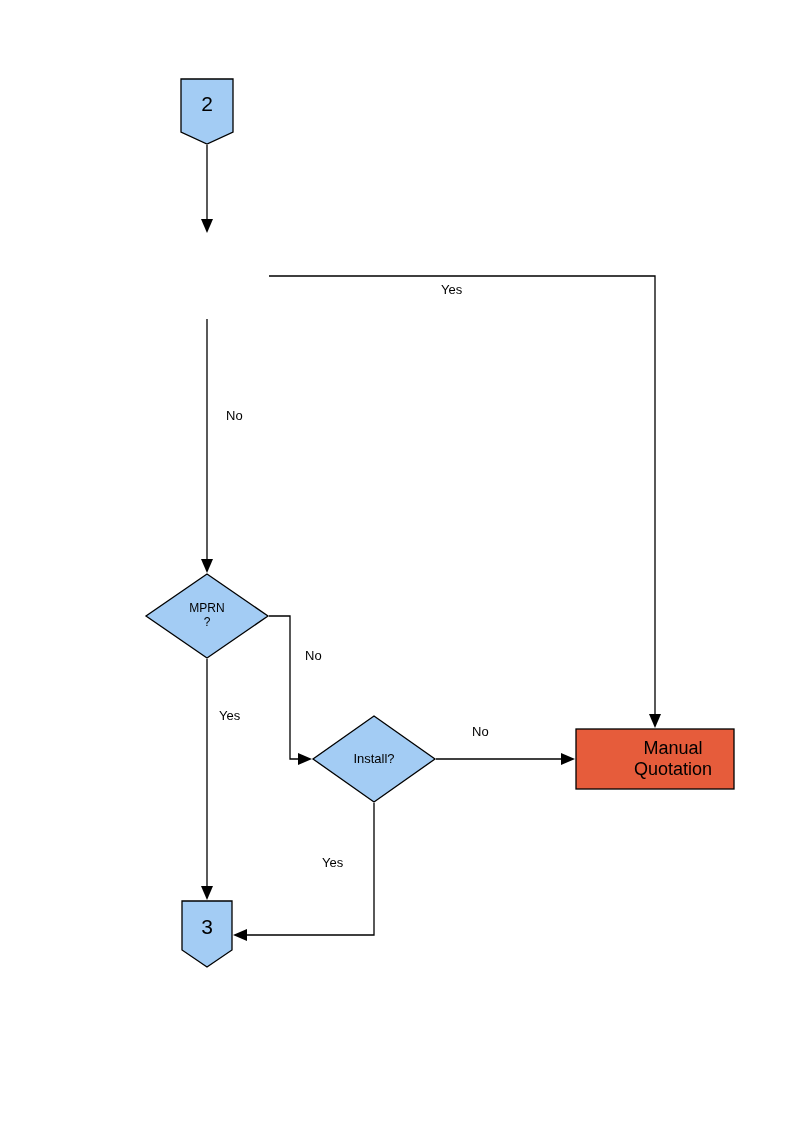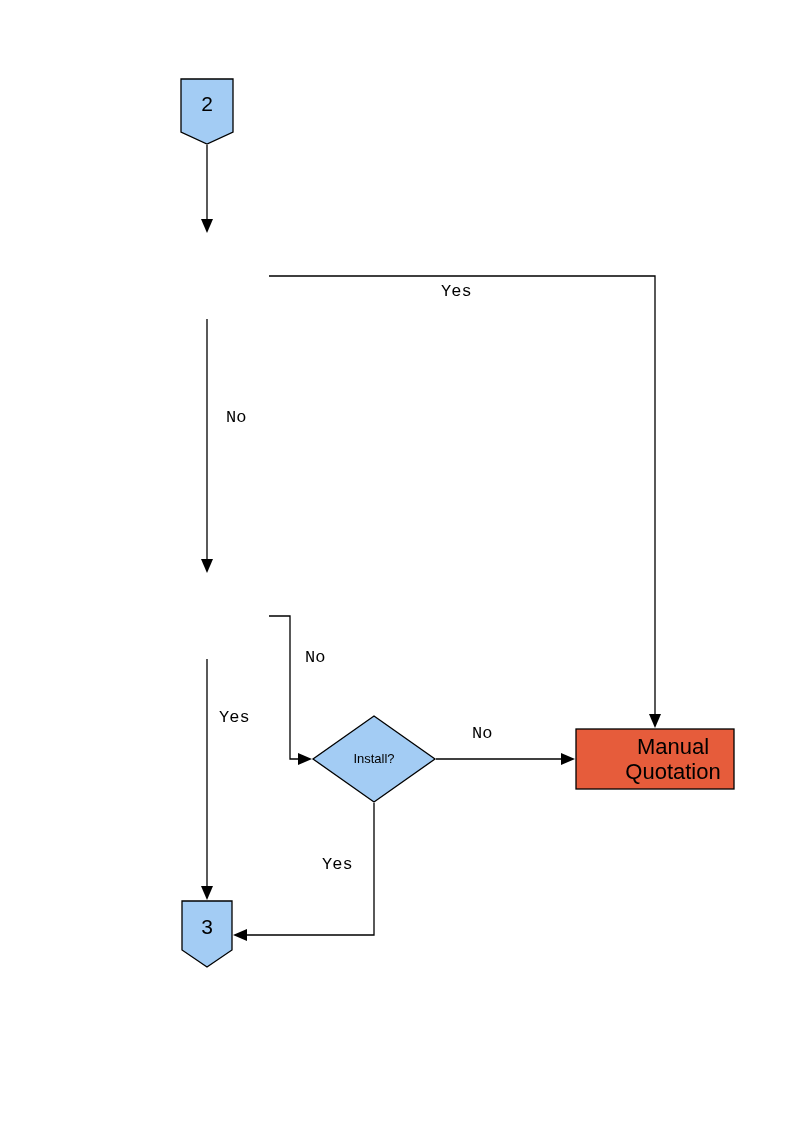--- a/index.html
+++ b/index.html
@@ -20,22 +20,22 @@
     display: flex; flex-direction: column;
     align-items: center; justify-content: center;
     text-align: center; line-height: 1.15;
     pointer-events: none;
   }
   .poly { stroke-width: 1.3; }
   .connector-num { font-size: 21px; padding-bottom: 14px; }
   .decision-lbl-main { font-size: 12px; }
   .decision-lbl-sub { font-size: 10px; }
   .decision-lbl-install { font-size: 13px; }
-  .process-lbl { font-size: 22px; line-height: 1.3; padding-left: 36px; }
-  .edge-label { position: absolute; font-size: 17px; white-space: nowrap; font-family: Liberation Mono, monospace; }
+  .process-lbl { font-size: 18px; line-height: 1.3; padding-left: 36px; }
+  .edge-label { position: absolute; font-size: 13px; white-space: nowrap; }
 </style>
 </head>
 <body>
 
 <div class="canvas">
 
   <svg class="wires" width="794" height="1123" aria-hidden="true">
     <g fill="none" stroke-width="1.3" stroke="#000000">
       <path d="M207 145 V220"></path>
       <path d="M269 276 H655 V715"></path>
@@ -57,20 +57,29 @@
   </svg>
 
   <div class="shape" style="left:180px; top:78px; width:54px; height:67px;">
     <svg width="54" height="67">
       <polygon class="poly" points="1,1 53,1 53,54 27,66 1,54" fill="#A3CCF4" stroke="#000000"></polygon>
     </svg>
     <div class="lbl connector-num">2</div>
   </div>
 
 
+  <div class="shape" style="left:145px; top:573px; width:124px; height:86px;">
+    <svg width="124" height="86">
+      <polygon class="poly" points="62,1 123,43 62,85 1,43" fill="#A3CCF4" stroke="#000000"></polygon>
+    </svg>
+    <div class="lbl">
+      <span class="decision-lbl-main">MPRN</span>
+      <span class="decision-lbl-main">?</span>
+    </div>
+  </div>
 
   <div class="shape" style="left:312px; top:715px; width:124px; height:88px;">
     <svg width="124" height="88">
       <polygon class="poly" points="62,1 123,44 62,87 1,44" fill="#A3CCF4" stroke="#000000"></polygon>
     </svg>
     <div class="lbl decision-lbl-install">Install?</div>
   </div>
 
   <div class="shape" style="left:575px; top:728px; width:160px; height:62px;">
     <svg width="160" height="62">

